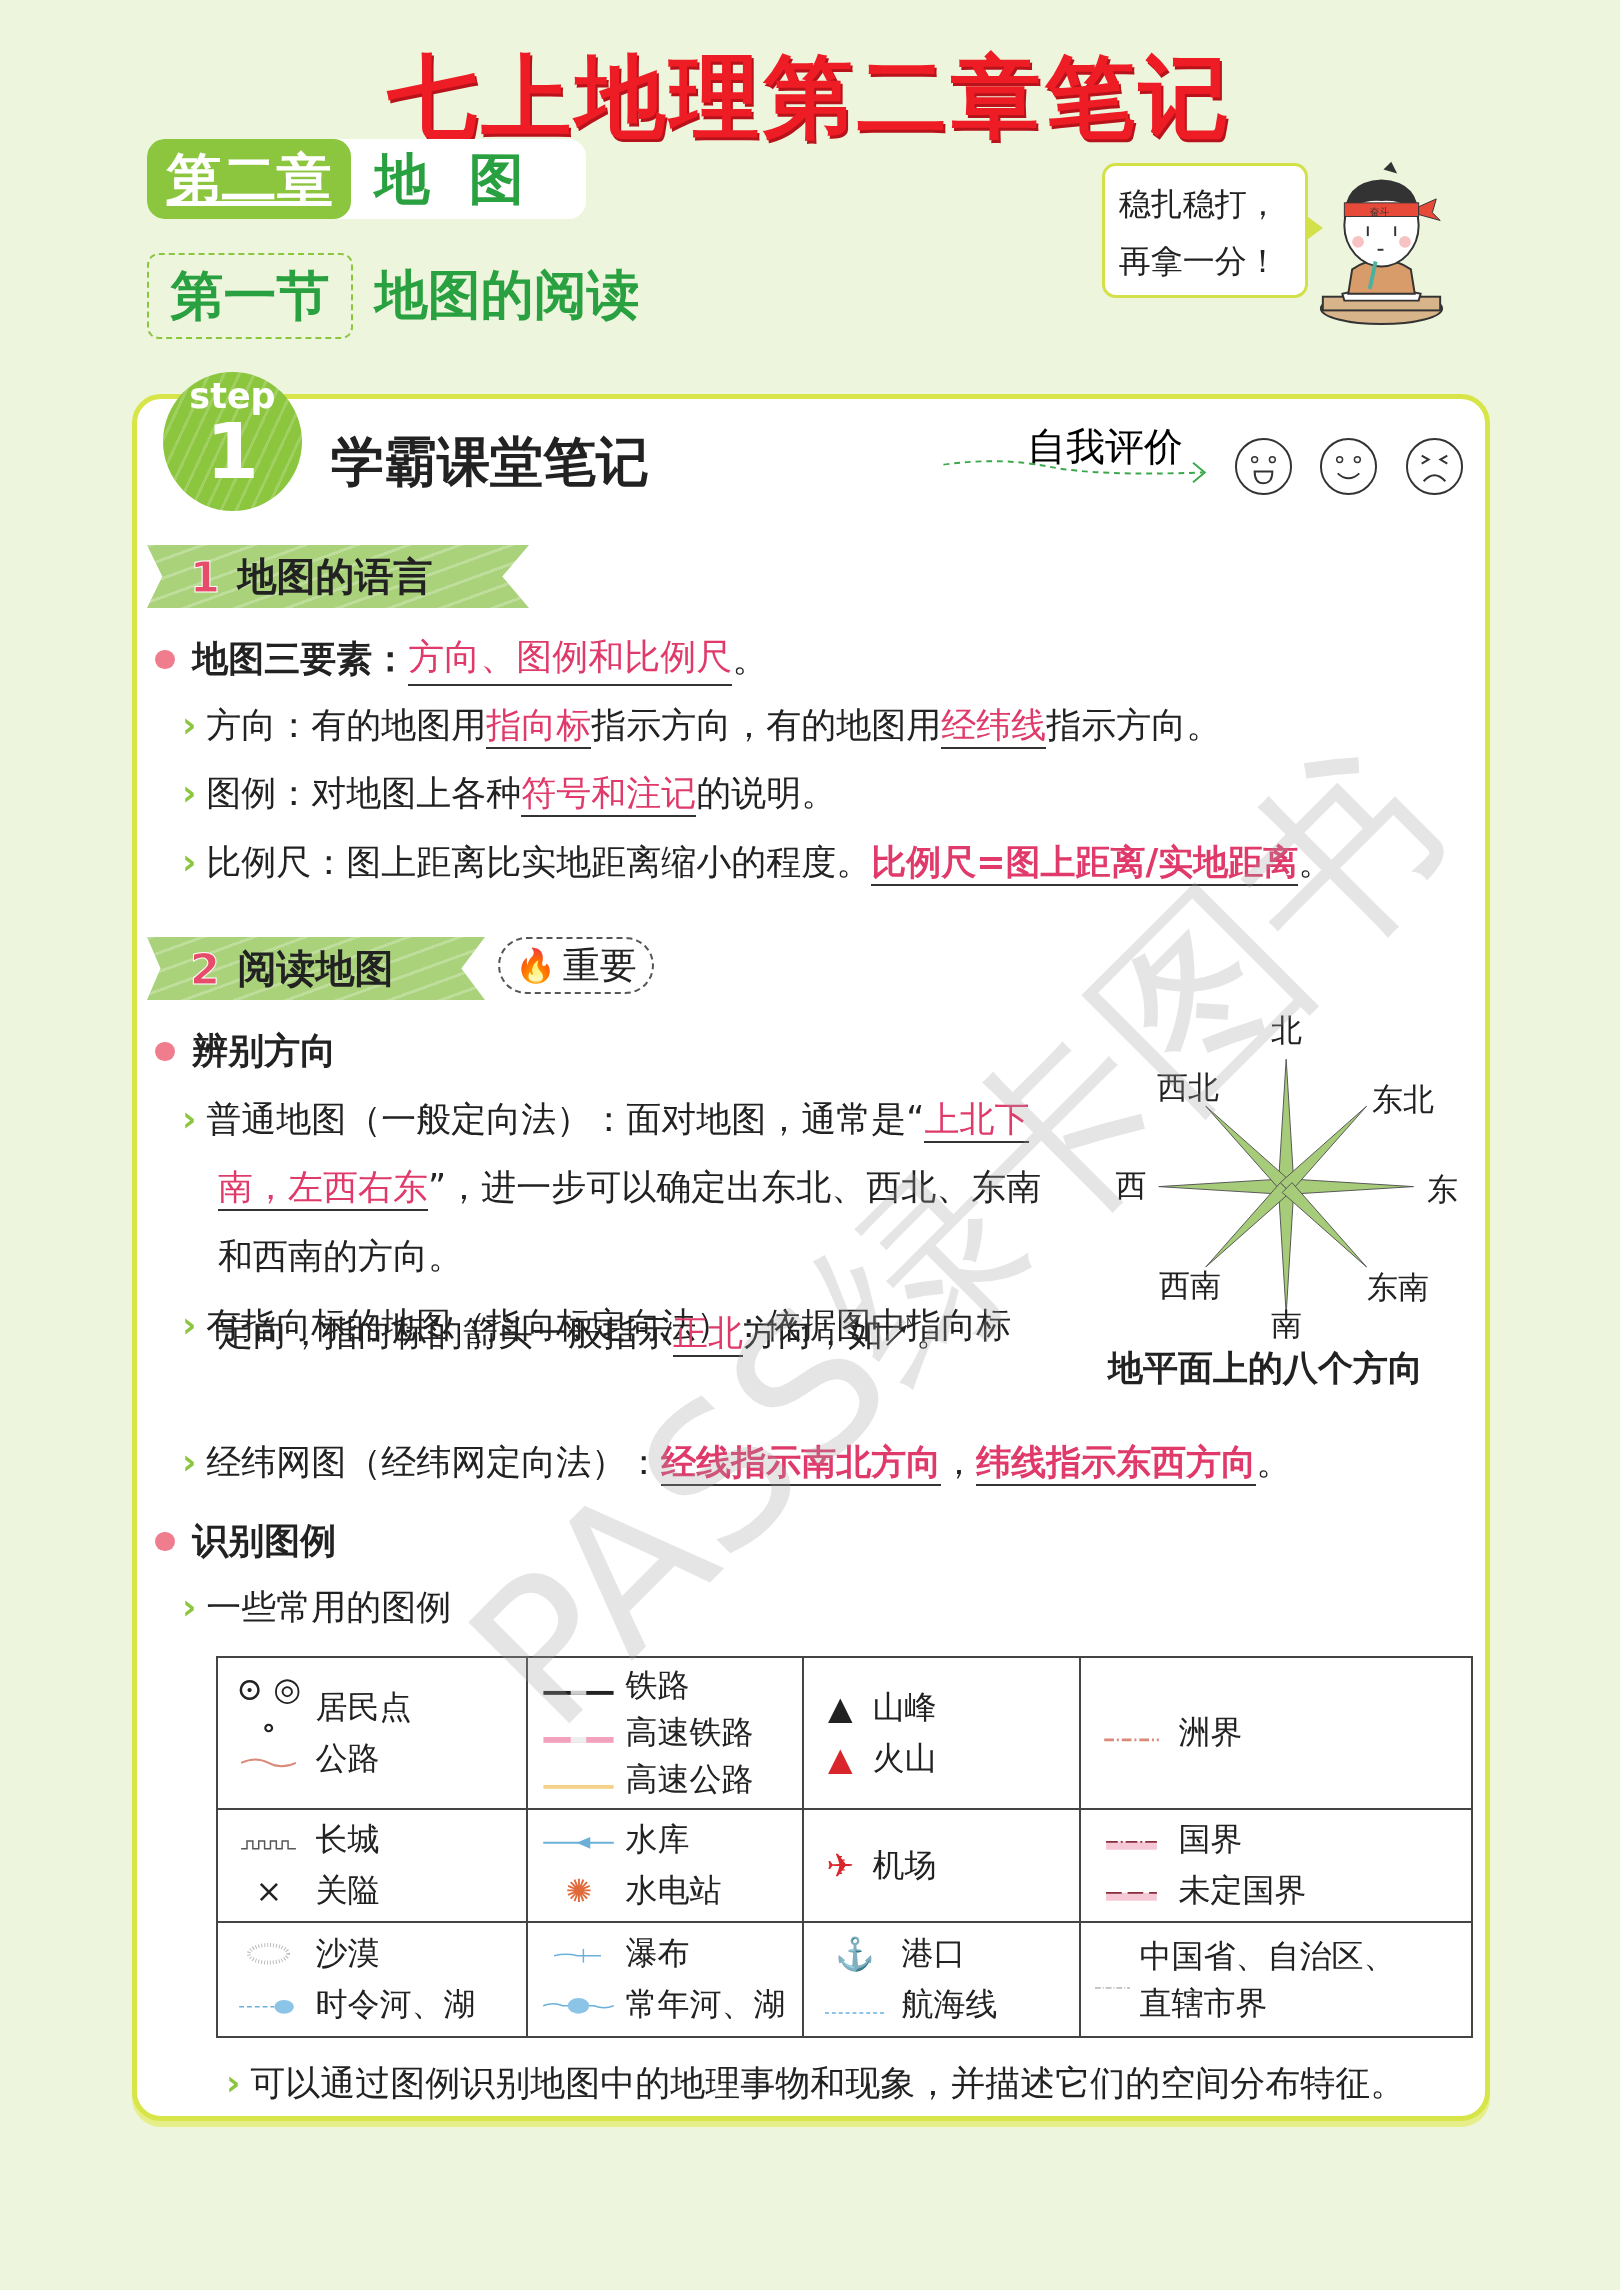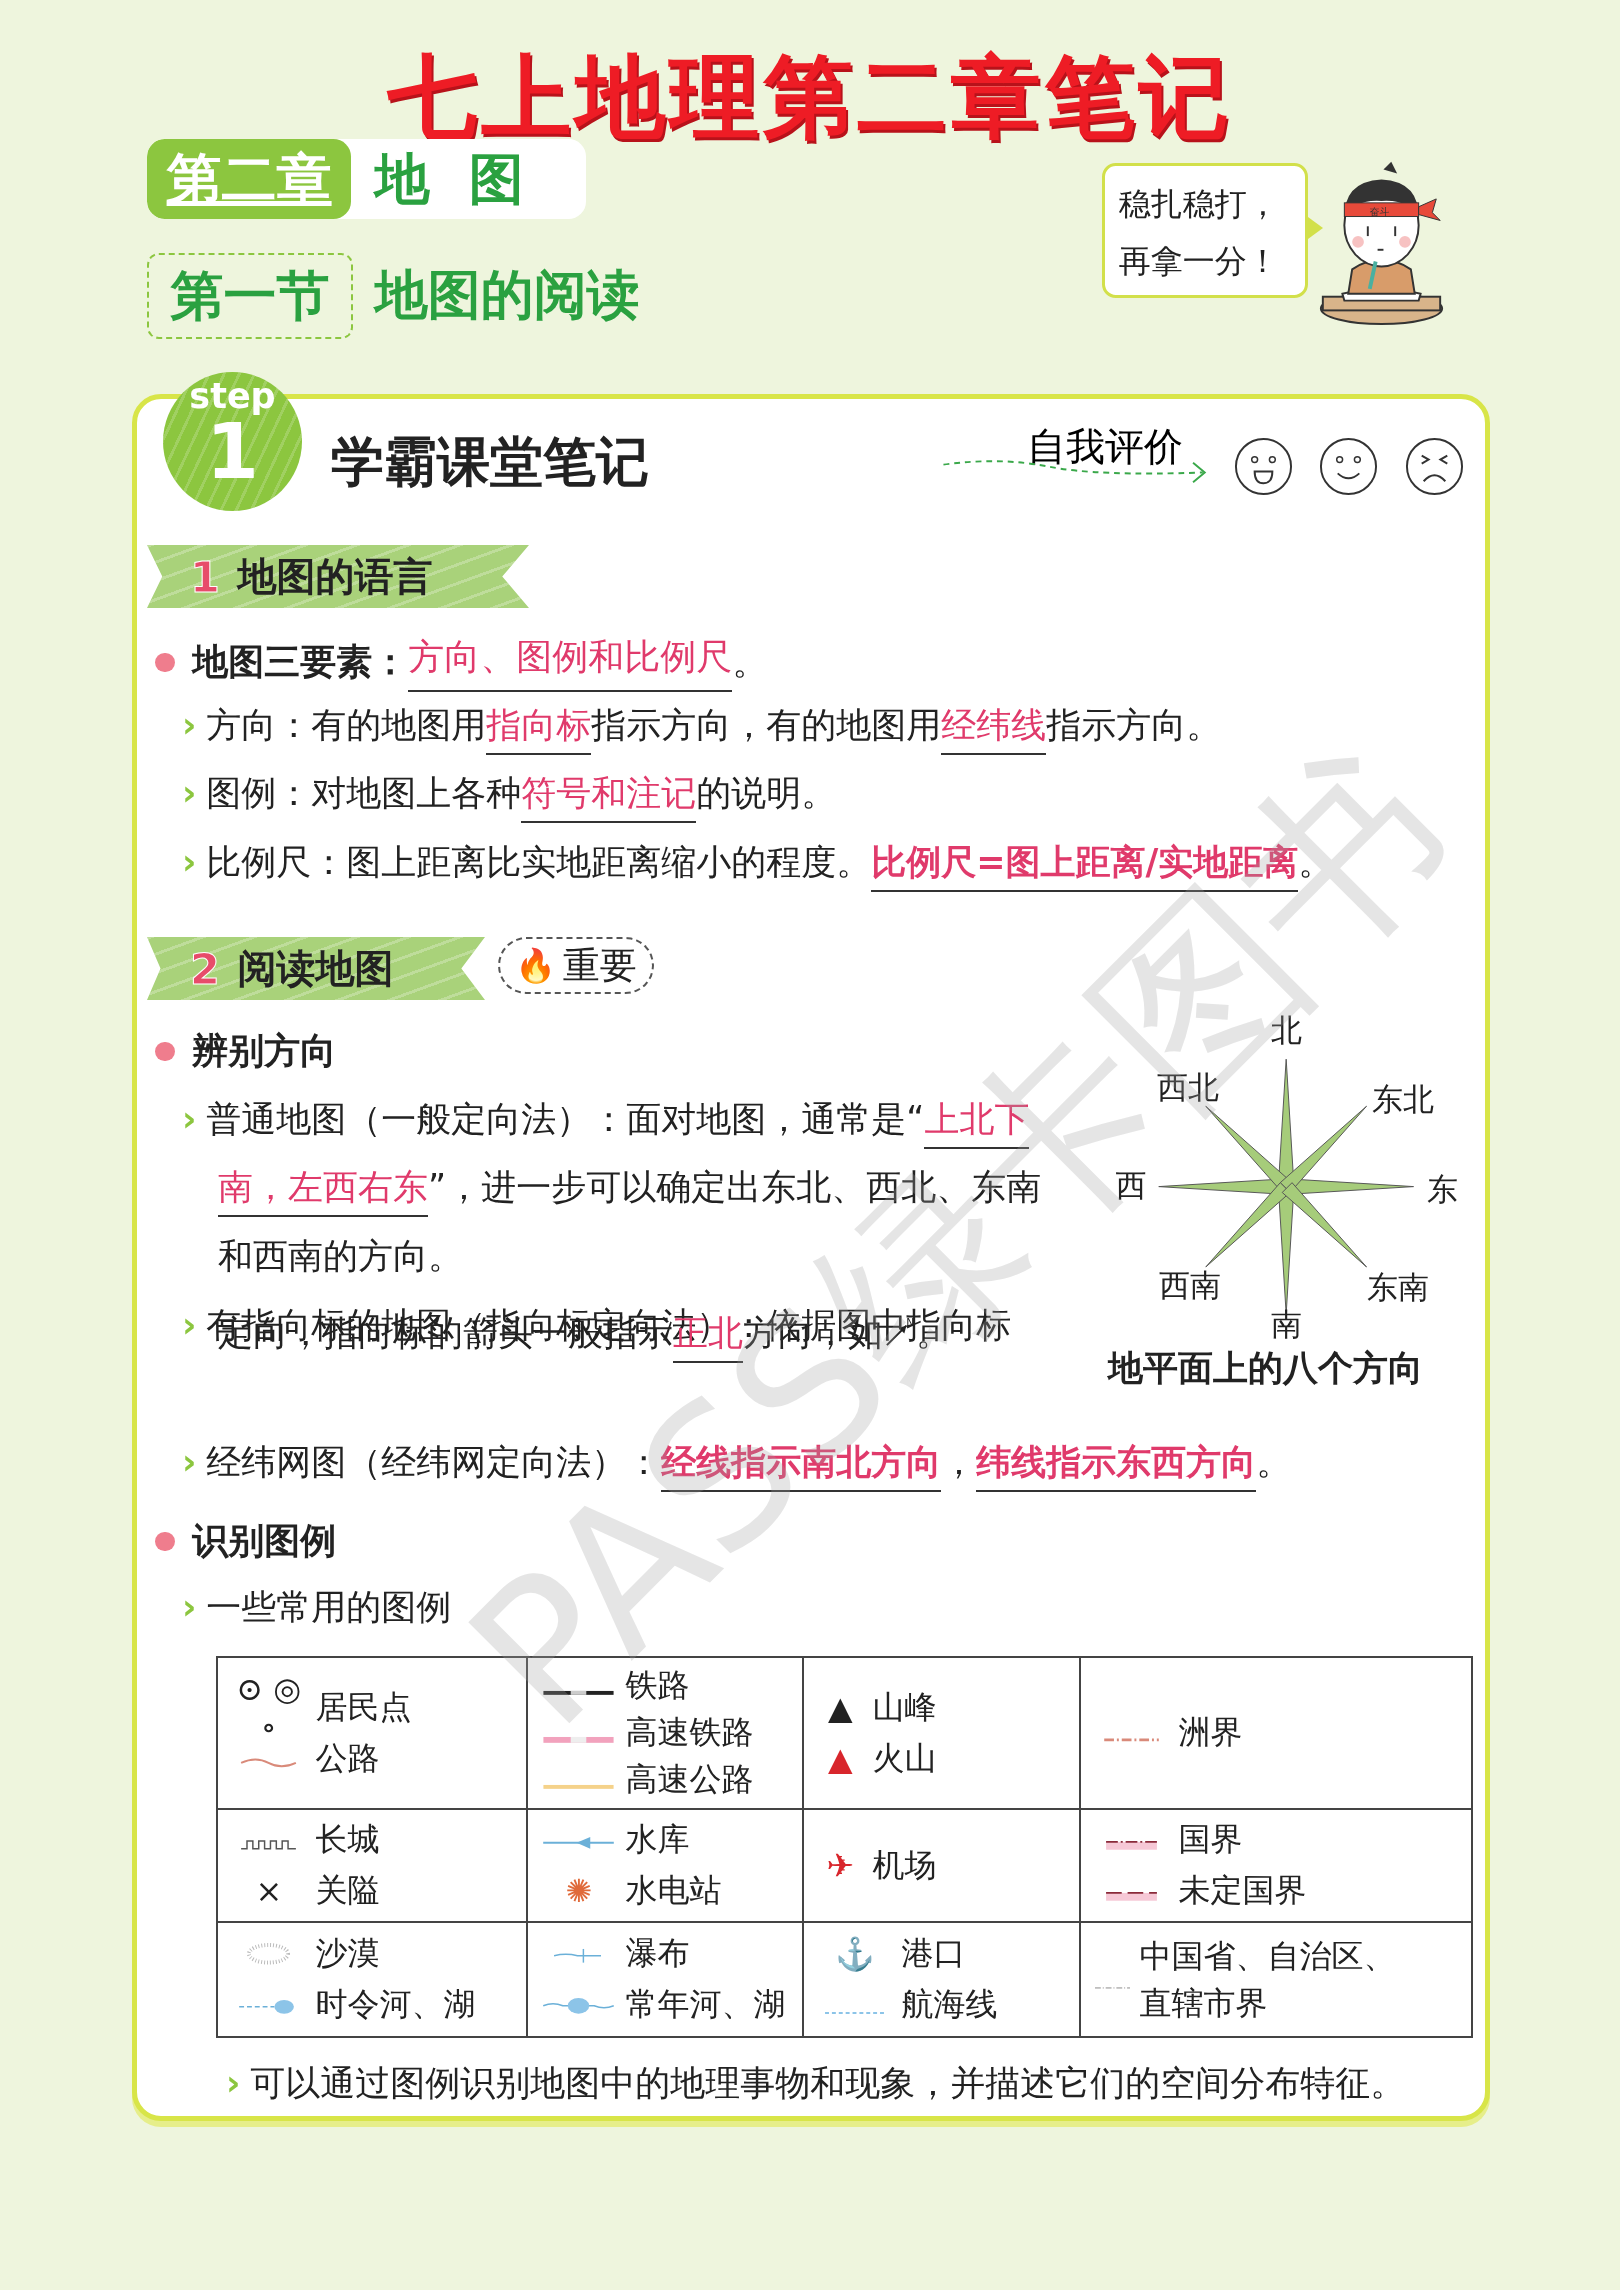--- a/index.html
+++ b/index.html
@@ -93,21 +93,21 @@
   .important .fire { color: #e0232a; margin-right: 5.9px; font-size: 33px; }
 
   .bullet {
     position: absolute; left: 155px; font-size: 36px; font-weight: bold; display: flex; align-items: center;
   }
   .bullet .dot { width: 19.6px; height: 19.6px; border-radius: 50%; background: #ef7d8d; margin-right: 17.6px; }
   .line {
     position: absolute; left: 182px; font-size: 35px; color: #222; white-space: nowrap;
   }
   .chev { color: #8cc63f; font-weight: bold; margin-right: 9.8px; }
-  .hl { color: #e03a6b; border-bottom: 2px solid #333; padding-bottom: 8px; }
+  .hl { color: #e03a6b; border-bottom: 2px solid #333; padding-bottom: 2px; }
 
   
   .compass { position: absolute; left: 1098px; top: 1010px; width: 392px; height: 363px; }
   .compass .lbl { position: absolute; font-family: "DejaVu Serif", serif; font-size: 31px; color: #222; }
   .compass-caption { position: absolute; left: 1108px; top: 1345px; font-size: 35px; font-weight: bold; }
 
   
   .legend {
     position: absolute; left: 216px; top: 1656px; width: 1257px; height: 379px;
     border-collapse: collapse; border: 2.9px solid #333;

